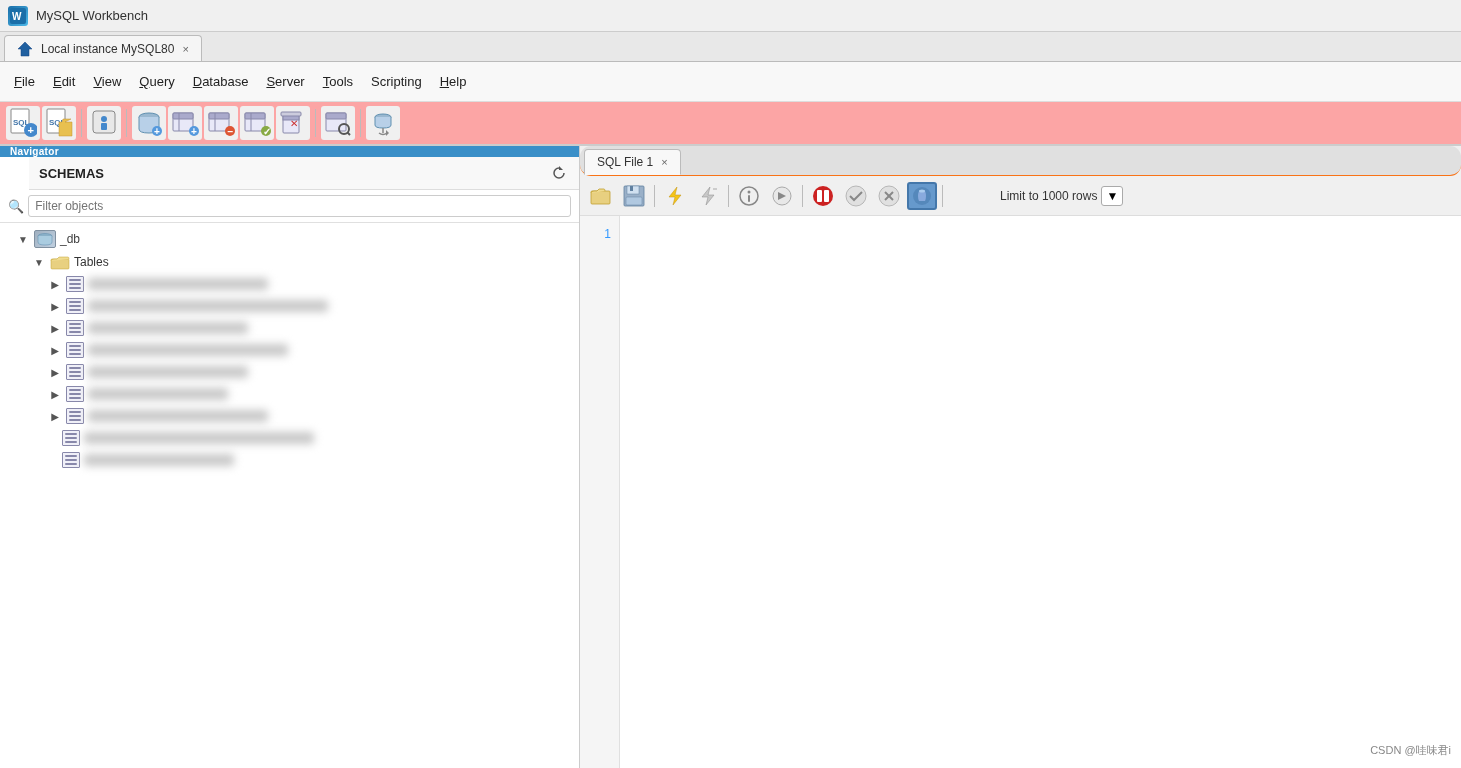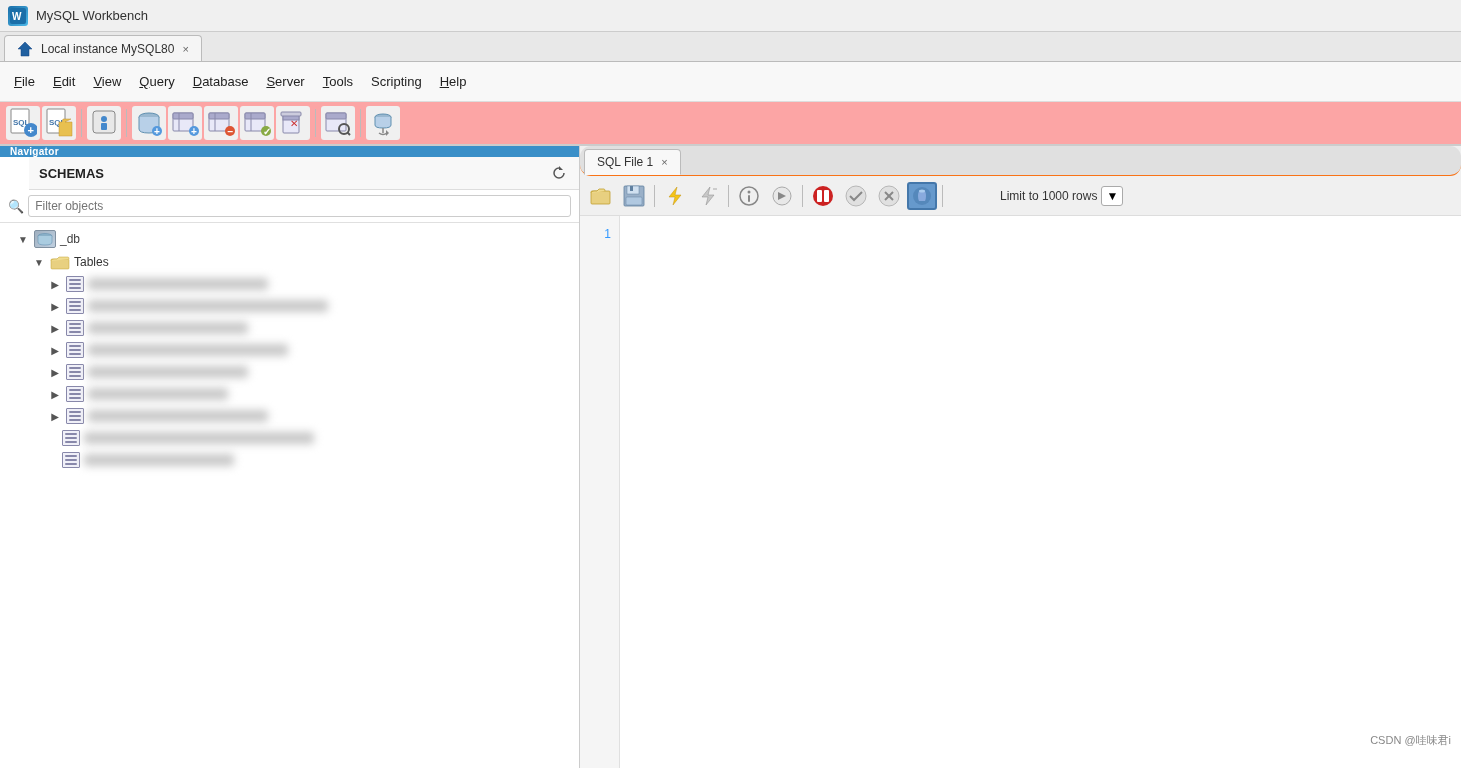--- a/index.html
+++ b/index.html
@@ -293,21 +293,21 @@
       padding: 8px;
       font-family: monospace;
       font-size: 13px;
       background: white;
       cursor: text;
     }
 
     
     #watermark {
       position: fixed;
-      bottom: 20px;
+      bottom: 10px;
       right: 10px;
       font-size: 11px;
       color: #888;
     }
   </style>
 </head>
 <body>
 
 <div id="title-bar">
   <div class="app-icon">

